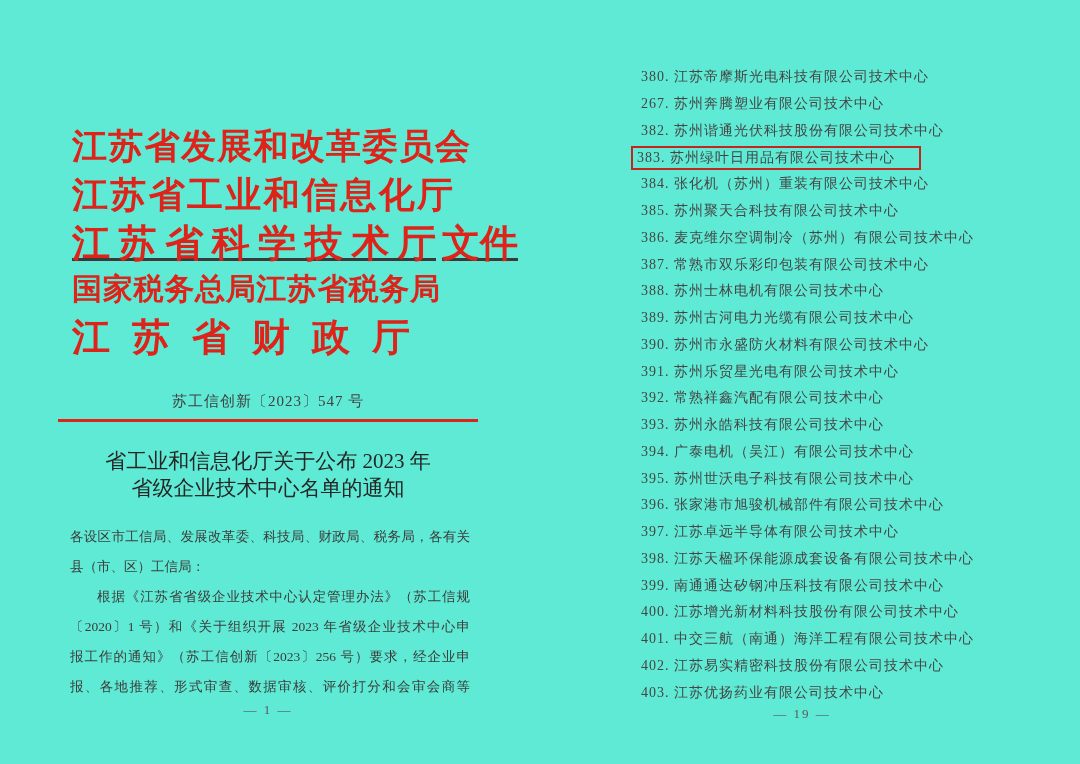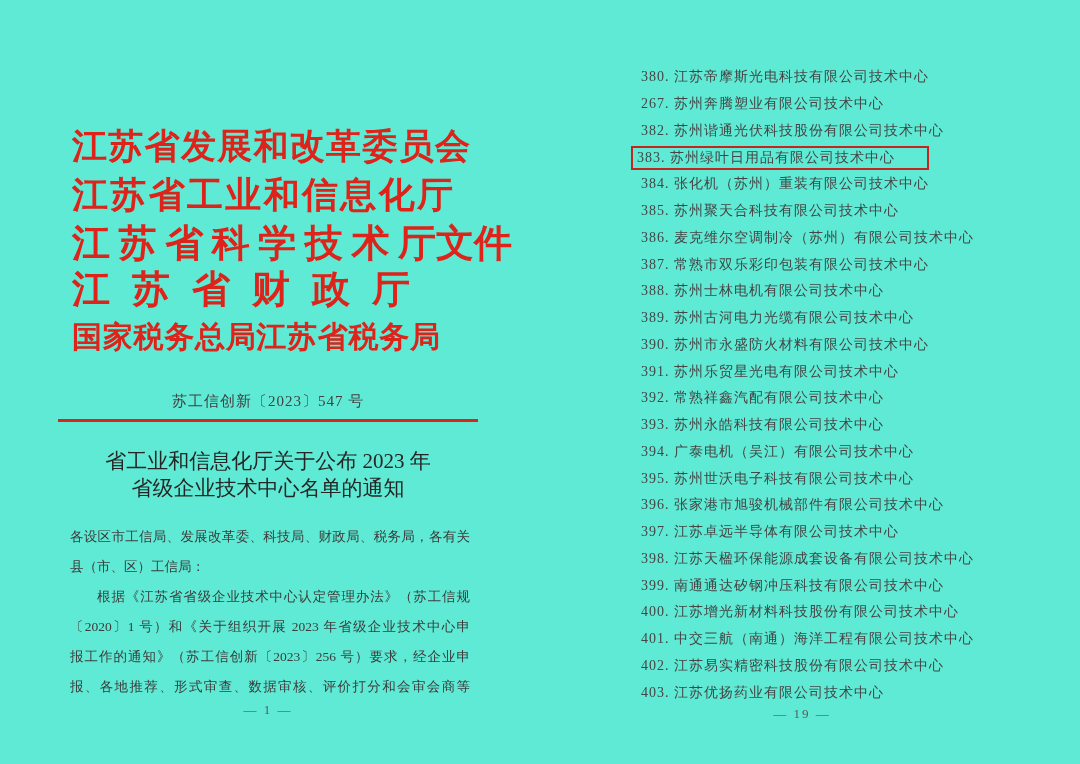--- a/index.html
+++ b/index.html
@@ -16,24 +16,24 @@
   
   .red-head { position:absolute; left:72px; top:124px; }
   .hl {
     color:var(--red); font-weight:bold;
     height:48px; line-height:46px;
     text-align:justify; text-align-last:justify;
     overflow:hidden;
   }
   .hl1 { width:381px; font-size:36px; }
   .hl2 { width:398px; font-size:35px; }
-  .hl3 { width:450px; display:flex; align-items:flex-start; }
+  .hl3 { width:450px; display:flex; align-items:flex-start;text-decoration:underline; }
   .hl3 .agency { width:364px; font-size:38px; color:var(--red); font-weight:bold;
                  text-align:justify; text-align-last:justify; line-height:46px; }
-  .hl3 .suffix { font-size:38px; color:var(--red); font-weight:bold; margin-left:0; line-height:46px; }
+  .hl3 .suffix { font-size:38px; color:var(--red); font-weight:bold; margin-left:6px; line-height:46px; }
   .hl4 { width:338px; font-size:38px; }
   .hl5 { width:368px; font-size:30px; }
 
   
   .doc-number { position:absolute; left:58px; top:392px; width:420px;
                 text-align:center; font-size:15px; letter-spacing:1px; color:#414141; }
   .red-rule { position:absolute; left:58px; top:419px; width:420px; height:3px;
               background:var(--red); }
 
   
@@ -53,37 +53,37 @@
             color:#5a5a5a; letter-spacing:2px; }
   #pageno-left  { left:58px;  top:702px; width:420px; }
   #pageno-right { left:97px;  top:706px; width:330px; }
 
   
   .company-list { position:absolute; left:97px; top:64px; width:420px; }
   .list-item { height:26.75px; display:flex; align-items:center;
                font-size:14px; letter-spacing:1px; color:#454545; white-space:nowrap; }
   .list-item > span { padding:1px 4px; }
   .list-item.highlight > span {
-    border:2px solid var(--hl); padding:1px 32px 1px 4px; margin-left:-6px;
+    border:2px solid var(--hl); padding:1px 24px 1px 4px; margin-left:-6px;
   }
 </style>
 </head>
 <body>
 
 <div class="page" id="left-page">
 
   <div class="red-head">
     <div class="hl hl2">江苏省发展和改革委员会</div>
     <div class="hl hl1">江苏省工业和信息化厅</div>
     <div class="hl3">
       <span class="agency">江苏省科学技术厅</span>
       <span class="suffix">文件</span>
     </div>
+    <div class="hl hl5">国家税务总局江苏省税务局</div>
     <div class="hl hl4">江苏省财政厅</div>
-    <div class="hl hl5">国家税务总局江苏省税务局</div>
   </div>
 
   <div class="doc-number">苏工信创新〔2023〕547 号</div>
 
   <div class="red-rule"></div>
 
   <div class="doc-title">
     <div>省工业和信息化厅关于公布 2023 年</div>
     <div>省级企业技术中心名单的通知</div>
   </div>

